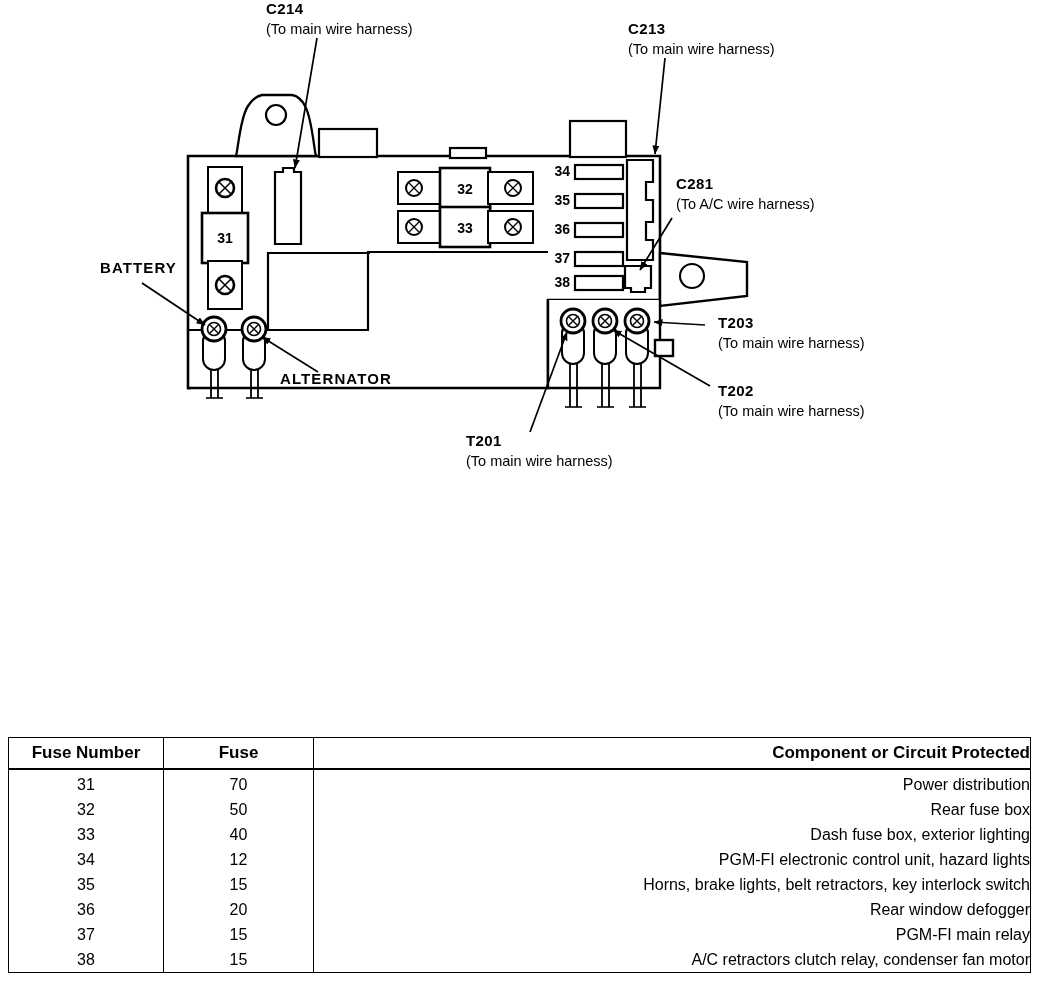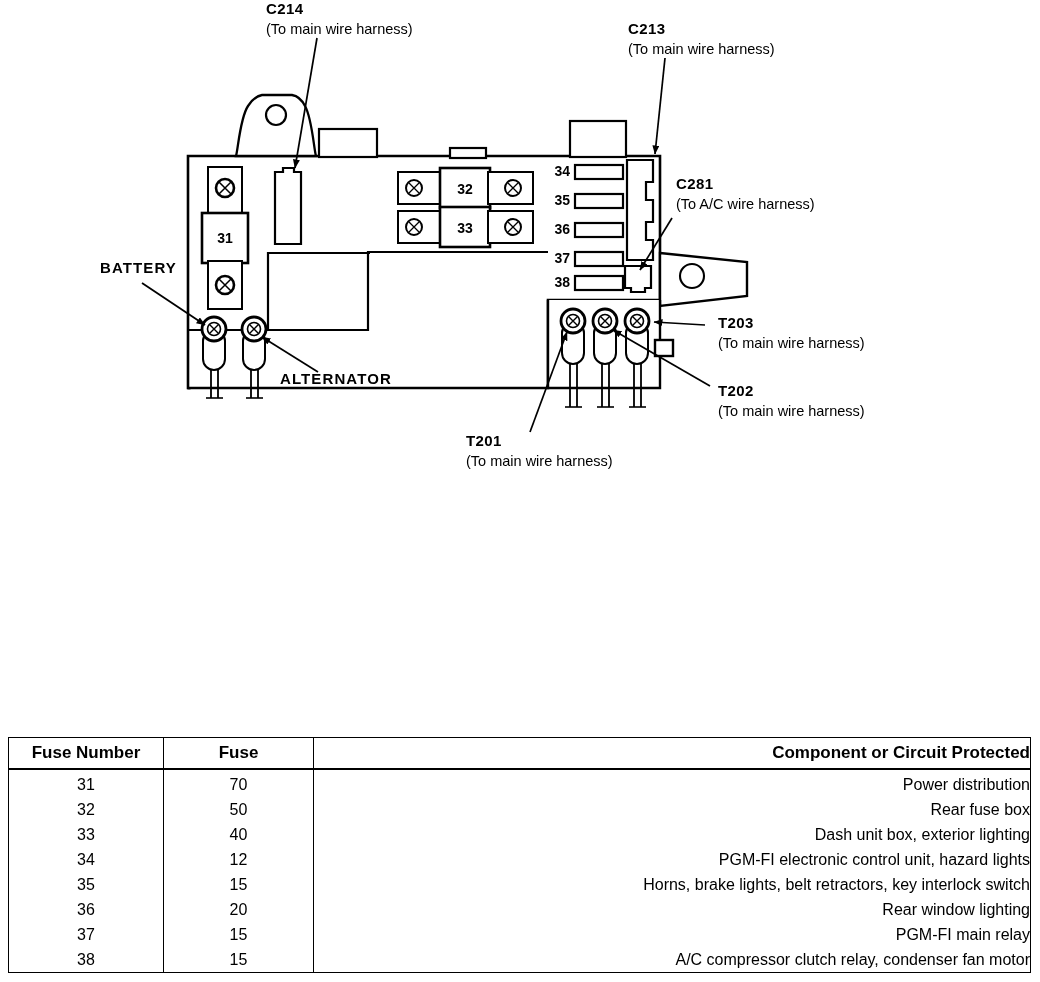--- a/index.html
+++ b/index.html
@@ -353,42 +353,42 @@
         <td class="cell-desc">Power distribution</td>
       </tr>
       <tr>
         <td class="cell-num">32</td>
         <td class="cell-amps">50</td>
         <td class="cell-desc">Rear fuse box</td>
       </tr>
       <tr>
         <td class="cell-num">33</td>
         <td class="cell-amps">40</td>
-        <td class="cell-desc">Dash unit box, exterior lighting</td>
+        <td class="cell-desc">Dash fuse box, exterior lighting</td>
       </tr>
       <tr>
         <td class="cell-num">34</td>
         <td class="cell-amps">12</td>
         <td class="cell-desc">PGM-FI electronic control unit, hazard lights</td>
       </tr>
       <tr>
         <td class="cell-num">35</td>
         <td class="cell-amps">15</td>
         <td class="cell-desc">Horns, brake lights, belt retractors, key interlock switch</td>
       </tr>
       <tr>
         <td class="cell-num">36</td>
         <td class="cell-amps">20</td>
-        <td class="cell-desc">Rear window lighting</td>
+        <td class="cell-desc">Rear window defogger</td>
       </tr>
       <tr>
         <td class="cell-num">37</td>
         <td class="cell-amps">15</td>
         <td class="cell-desc">PGM-FI main relay</td>
       </tr>
       <tr>
         <td class="cell-num">38</td>
         <td class="cell-amps">15</td>
-        <td class="cell-desc">A/C compressor clutch relay, condenser fan motor</td>
+        <td class="cell-desc">A/C retractors clutch relay, condenser fan motor</td>
       </tr>
     </tbody>
   </table>
 </div>
 
 </body></html>

